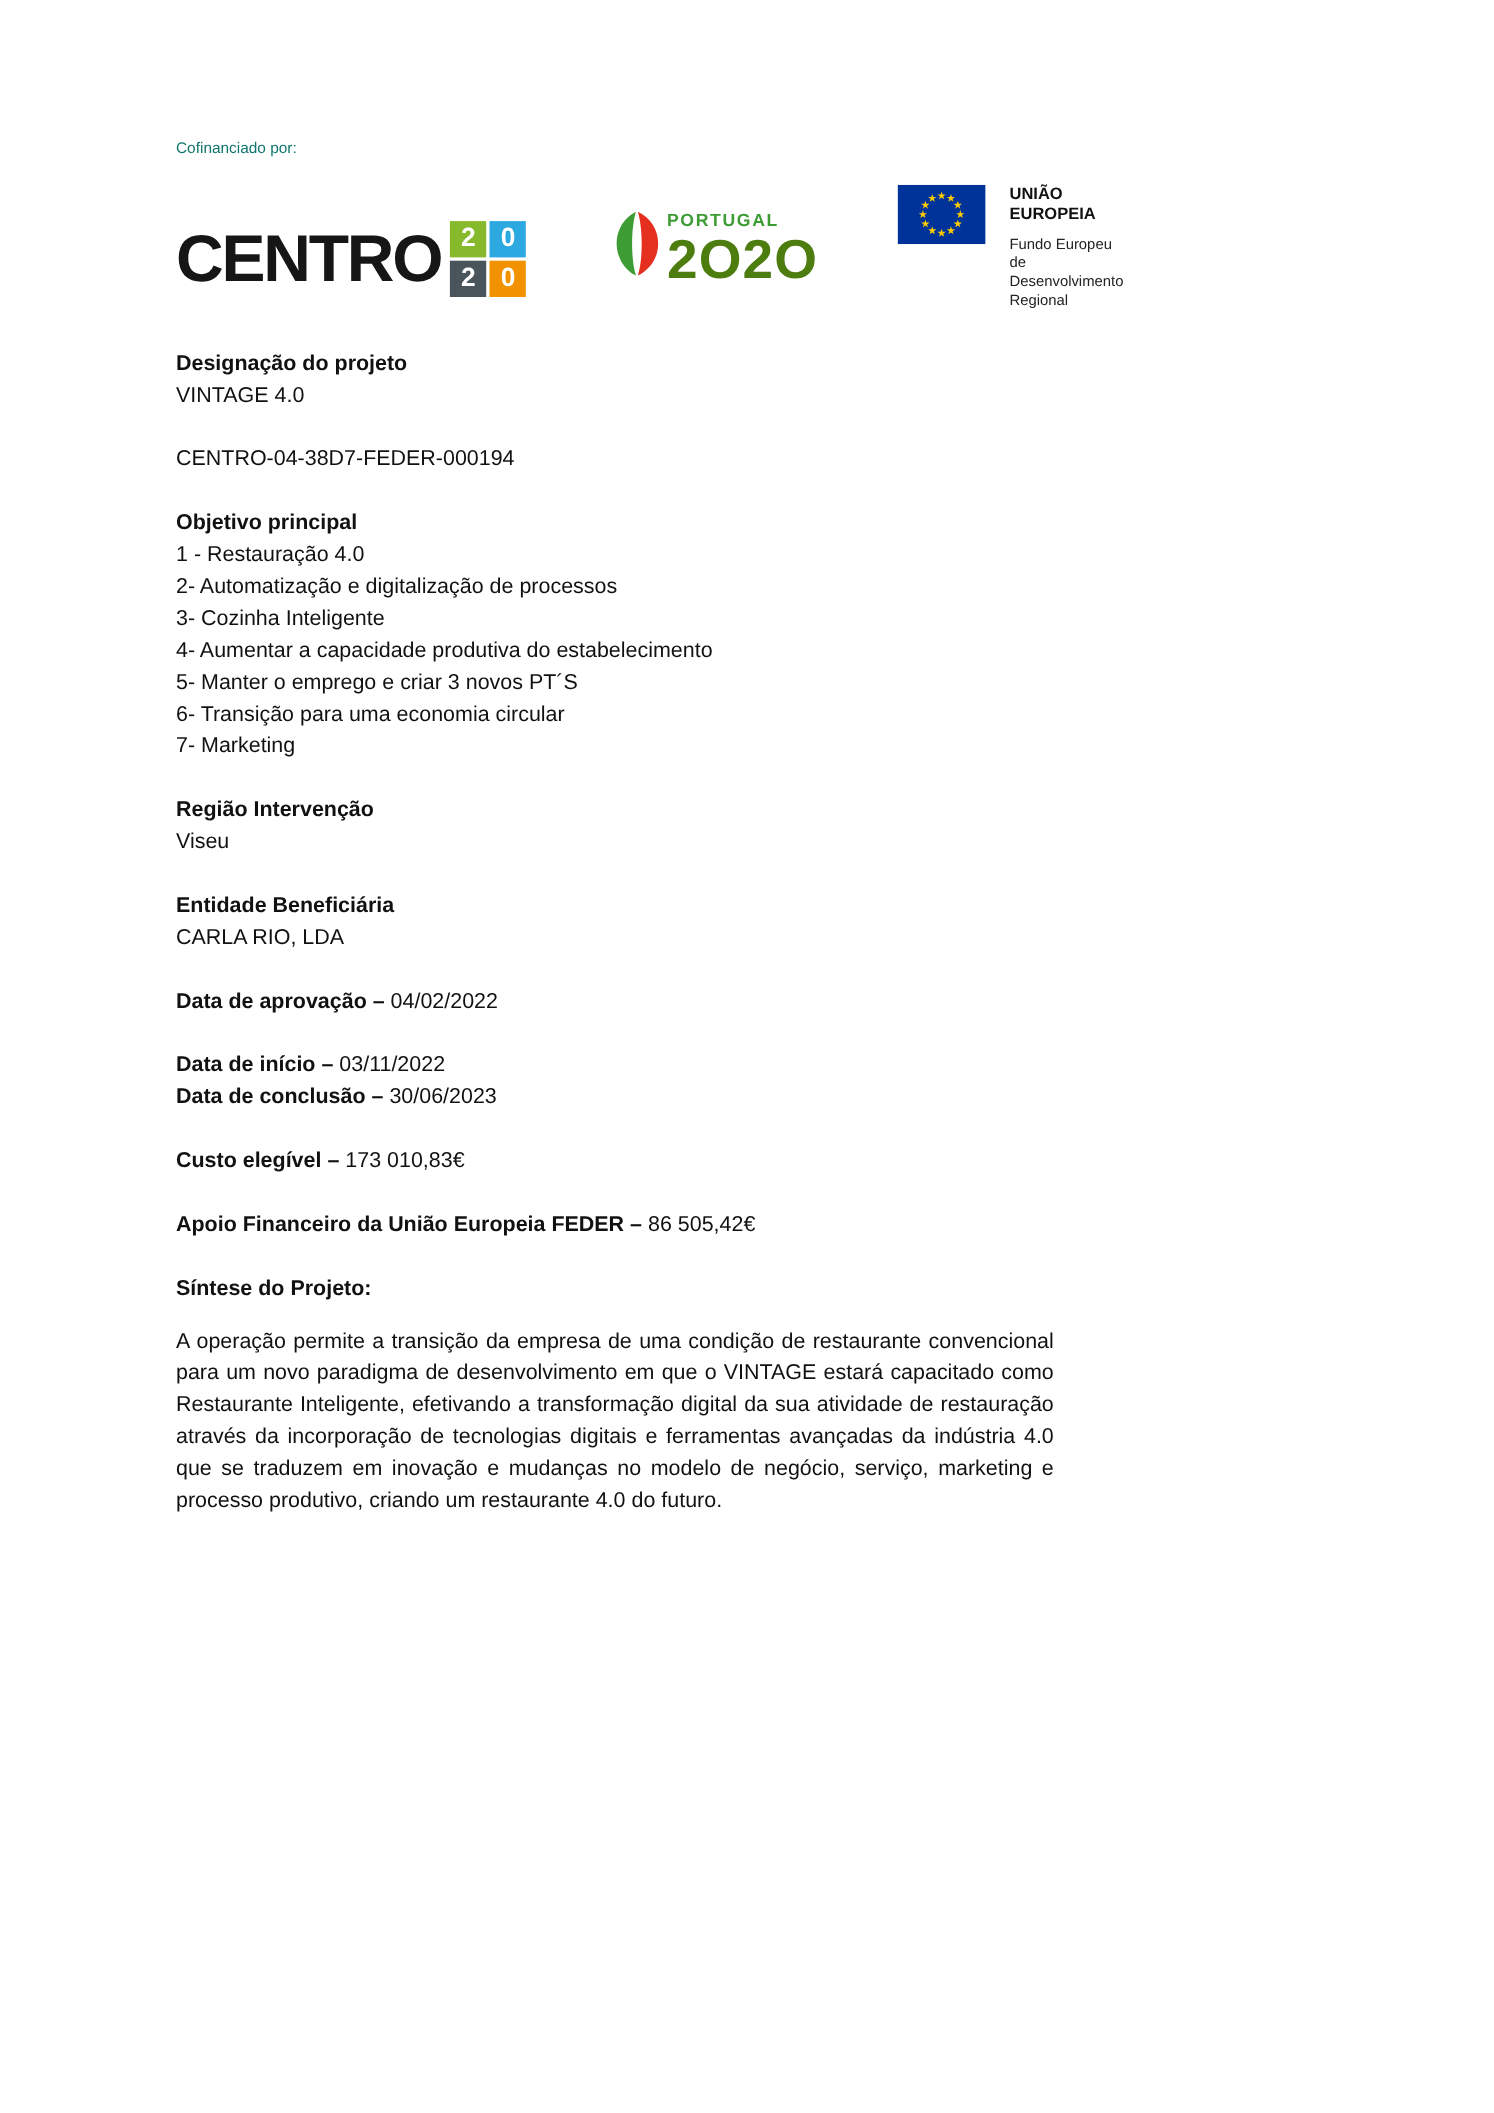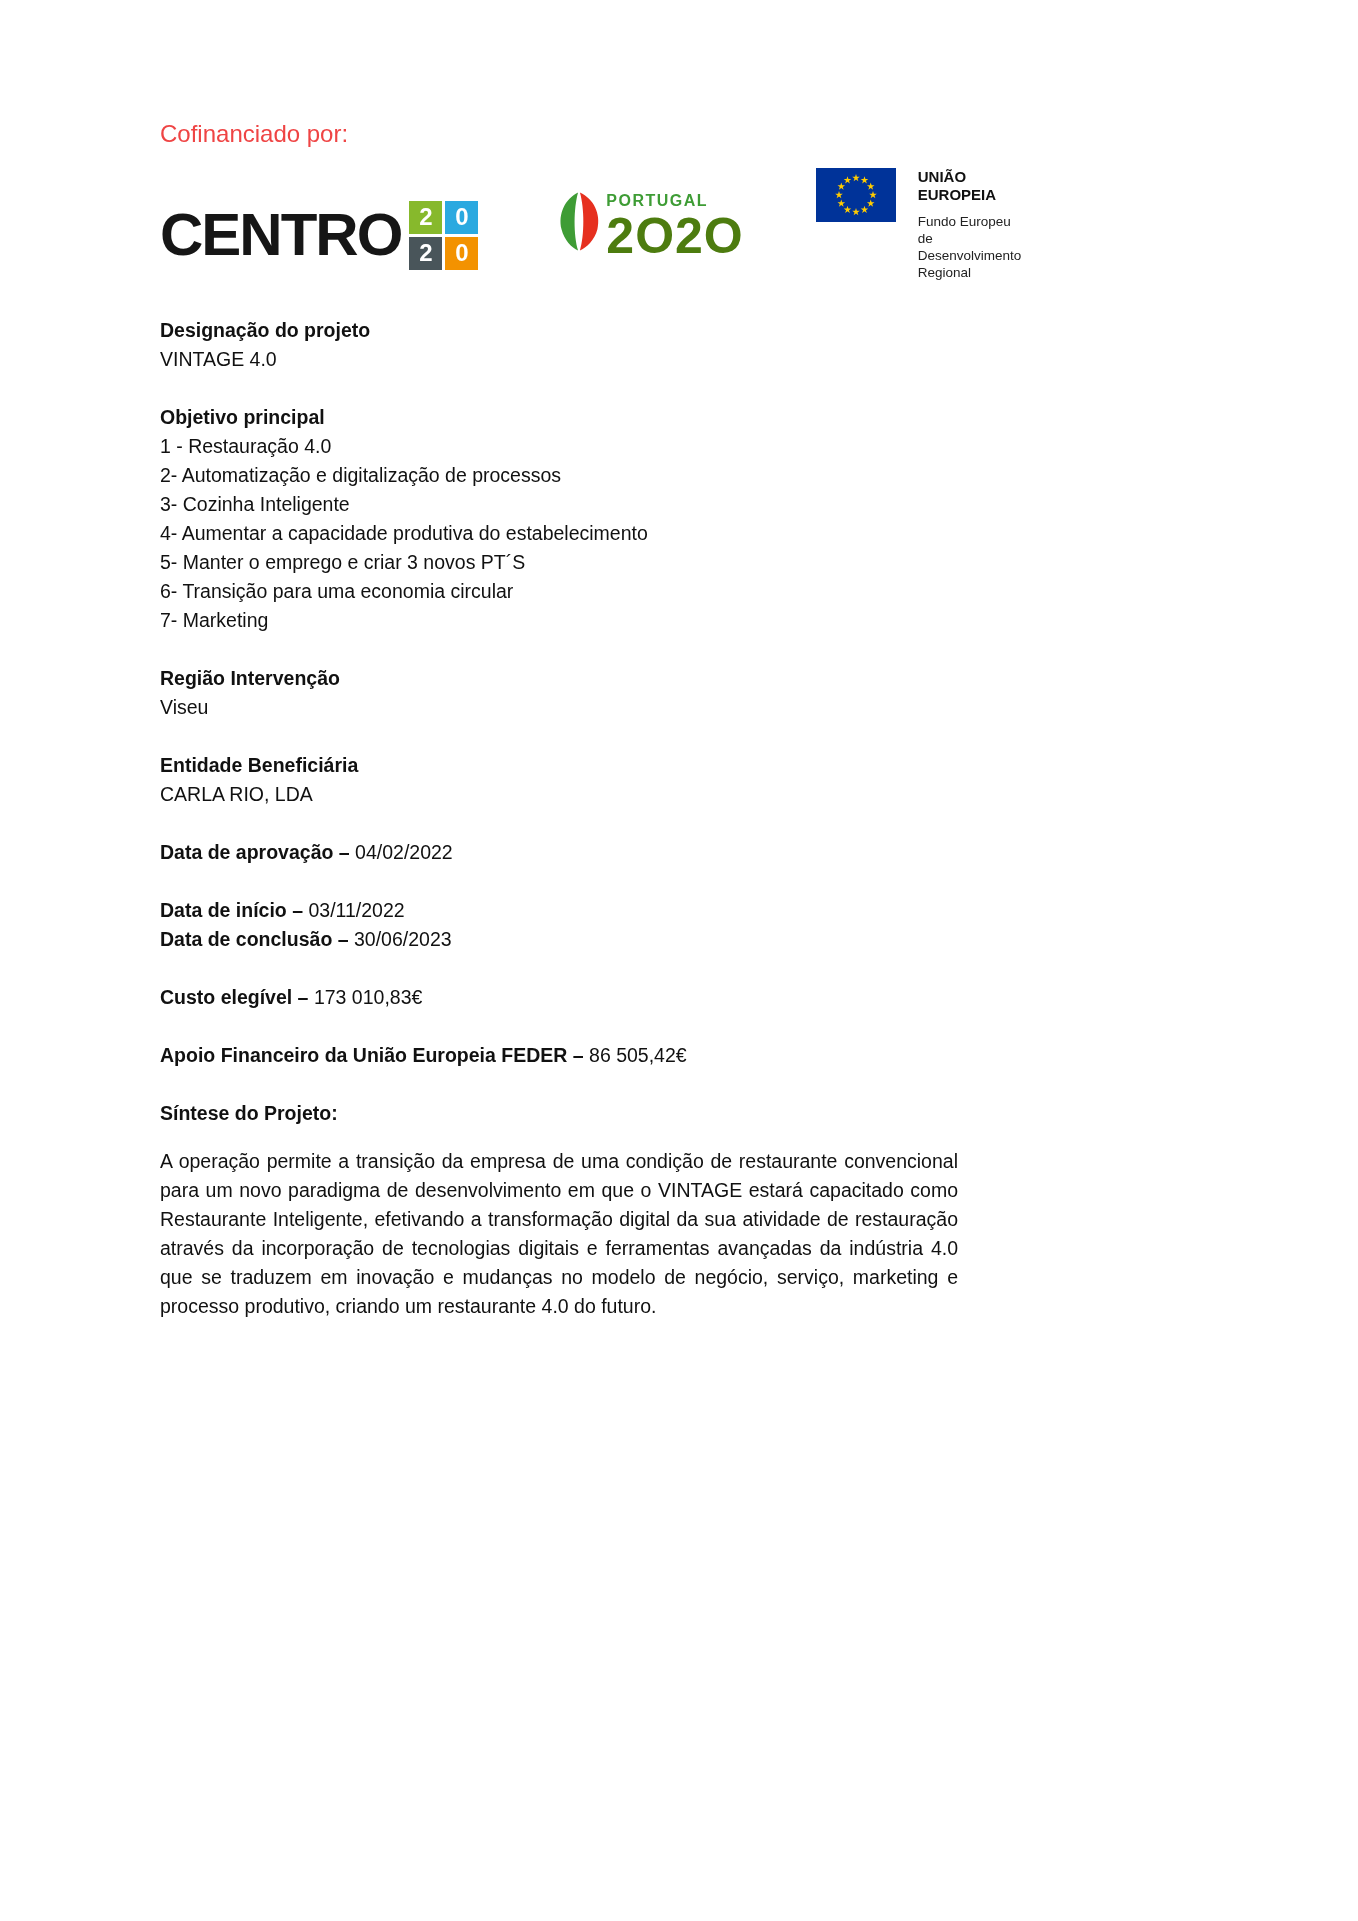--- a/index.html
+++ b/index.html
@@ -6,23 +6,23 @@
   html, body { background: #ffffff; }
   body {
     width: 1358px;
     height: 1921px;
     font-family: "Liberation Sans", sans-serif;
     color: #111111;
     padding: 122px 400px 0 160px;
     position: relative;
   }
   .cofinanced {
-    font-size: 24px;
+    font-size: 14px;
     line-height: 24px;
-    color: #ef4444;
+    color: #0f766e;
   }
   
   .logos-row {
     margin-top: 36px;
     height: 86px;
     display: flex;
     align-items: center;
   }
   .centro-logo { display: flex; align-items: center; margin-top: 20px; }
   .centro-word {
@@ -141,20 +141,21 @@
 </div>
 
 <div class="doc">
 
   <div class="section">
     <p class="b">Designação do projeto</p>
     <p>VINTAGE 4.0</p>
   </div>
 
   <div class="section">
+    <p>CENTRO-04-38D7-FEDER-000194</p>
   </div>
 
   <div class="section list">
     <p class="b">Objetivo principal</p>
     <p>1 - Restauração 4.0</p>
     <p>2- Automatização e digitalização de processos</p>
     <p>3- Cozinha Inteligente</p>
     <p>4- Aumentar a capacidade produtiva do estabelecimento</p>
     <p>5- Manter o emprego e criar 3 novos PT´S</p>
     <p>6- Transição para uma economia circular</p>

